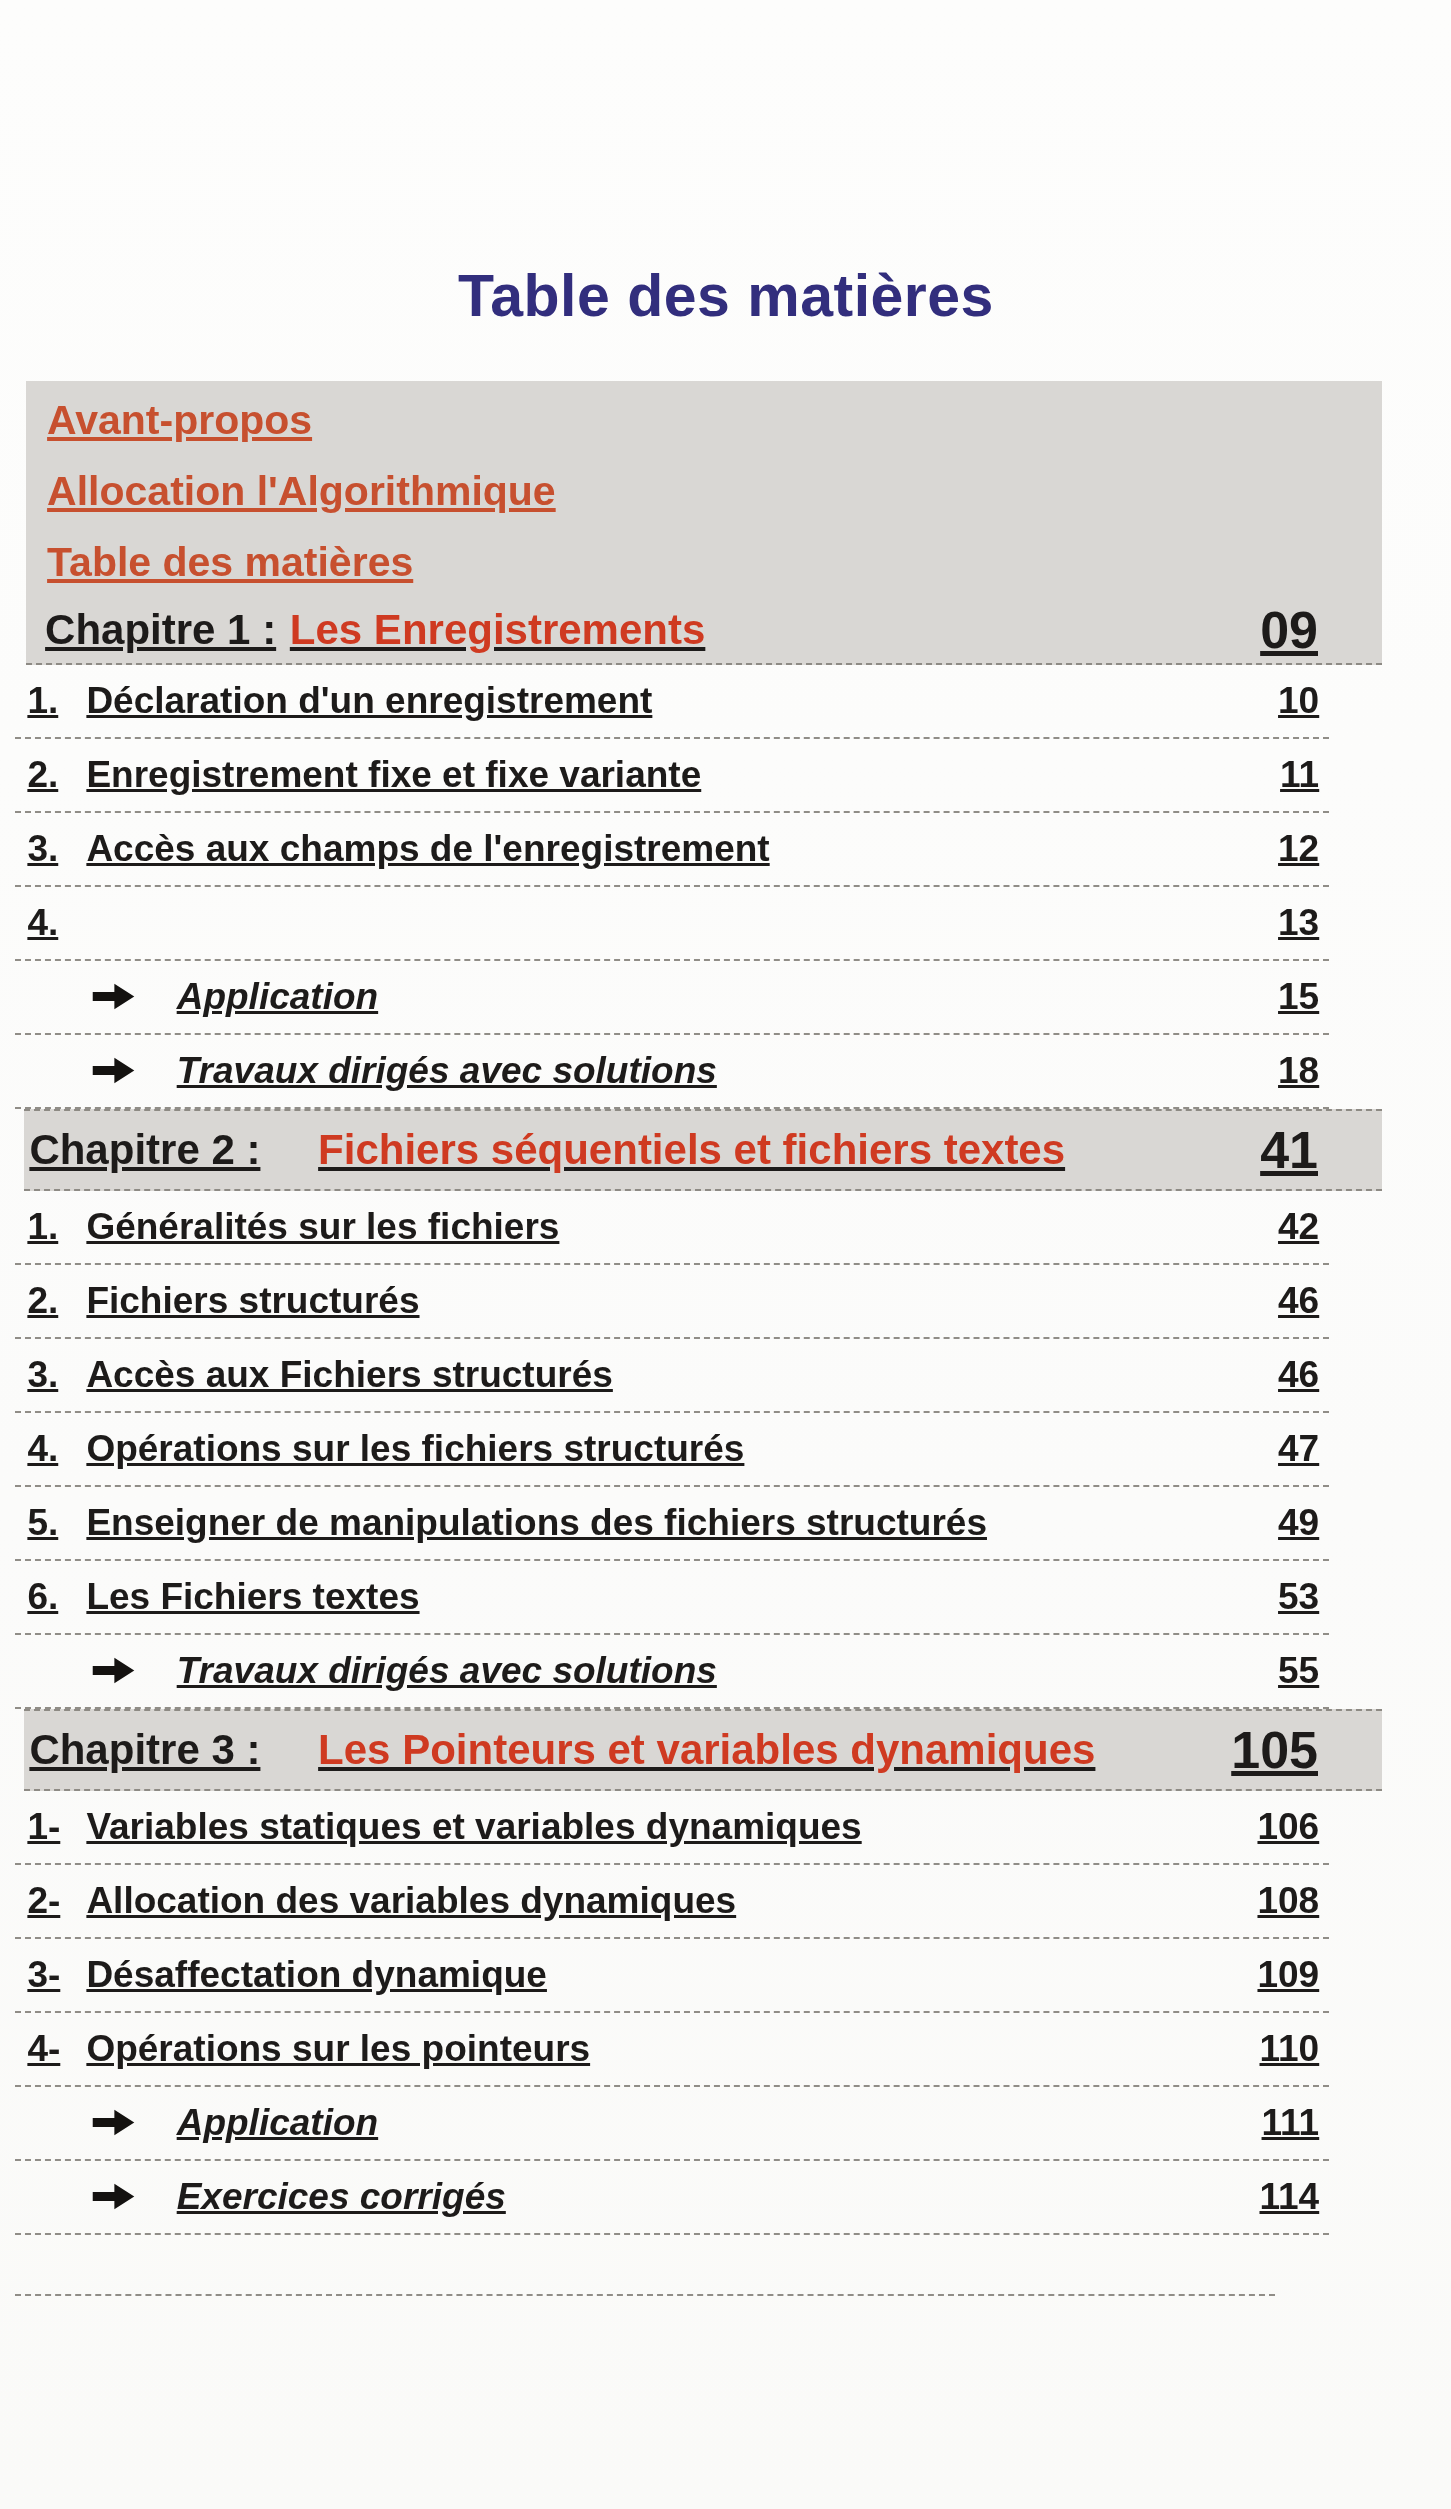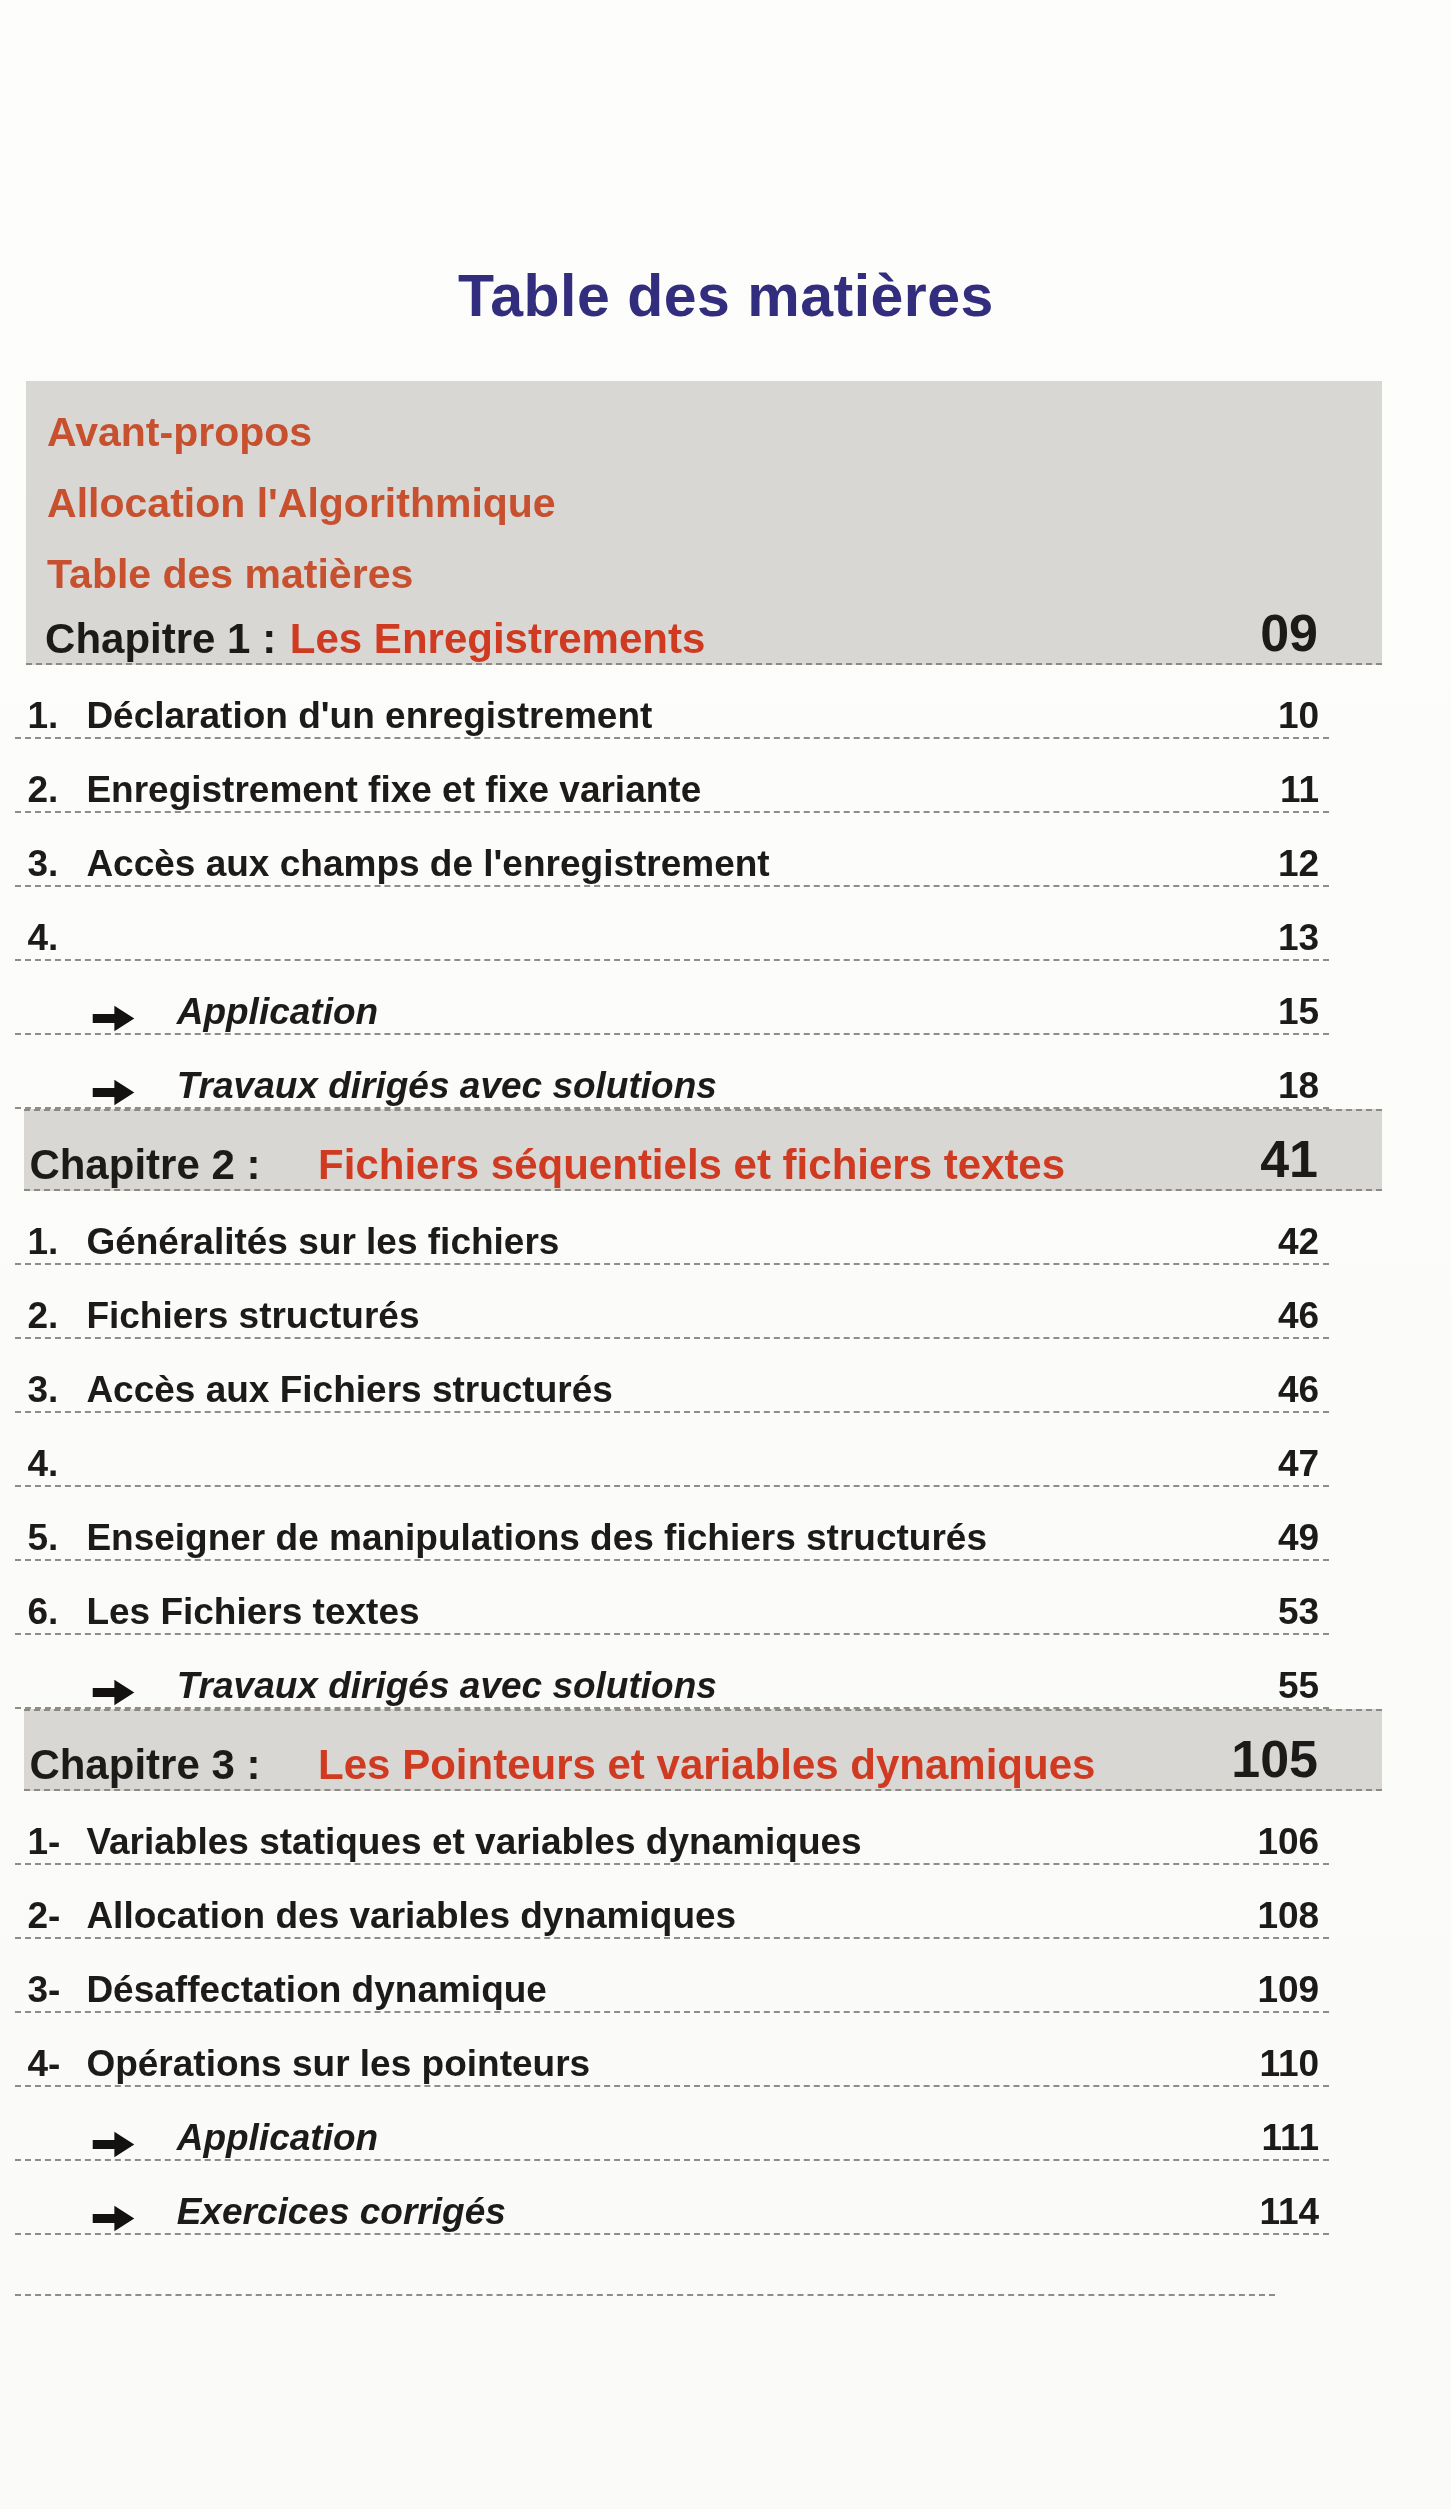--- a/index.html
+++ b/index.html
@@ -13,21 +13,21 @@
     margin:0;padding-top:267px;text-align:center;
     font-size:59px;line-height:59px;color:#322e7d;letter-spacing:0.5px;
   }
   
   .front-band{
     margin:55px 70px 0 25.5px;
     background:#d9d7d4;
     border-bottom:2px dashed #8d8a84;
     padding-top:3.9px;
   }
-  .row{display:flex;align-items:flex-end;}
+  .row{display:flex;align-items:center;text-decoration:underline;}
   .row .page{margin-left:auto;flex:none;min-width:108px;text-align:right;font-style:normal;}
   .row.fm{height:71px;padding:0 64px 0 21.6px;color:#c7502f;font-size:41px;}
   .row.chapter{font-size:42px;}
   .row.chapter .cnum{white-space:pre;}
   .row.chapter .ctitle{color:#cf3a21;margin-left:13.7px;white-space:pre;}
   .row.chapter .page{font-size:52px;}
   .row.chapter.inband{height:65px;padding:0 64px 0 19.6px;}
   .row.chapter.banded{
     height:78px;background:#d9d7d4;
     margin:0 -53px 0 9.8px;padding:0 64px 0 4.9px;
@@ -120,20 +120,21 @@
       <span class="label">Fichiers structurés</span>
       <span class="page">46</span>
     </div>
     <div class="row item">
       <span class="num">3.</span>
       <span class="label">Accès aux Fichiers structurés</span>
       <span class="page">46</span>
     </div>
     <div class="row item">
       <span class="num">4.</span>
+      <span class="label">Opérations sur les fichiers structurés</span>
       <span class="page">47</span>
     </div>
     <div class="row item">
       <span class="num">5.</span>
       <span class="label">Enseigner de manipulations des fichiers structurés</span>
       <span class="page">49</span>
     </div>
     <div class="row item">
       <span class="num">6.</span>
       <span class="label">Les Fichiers textes</span>

